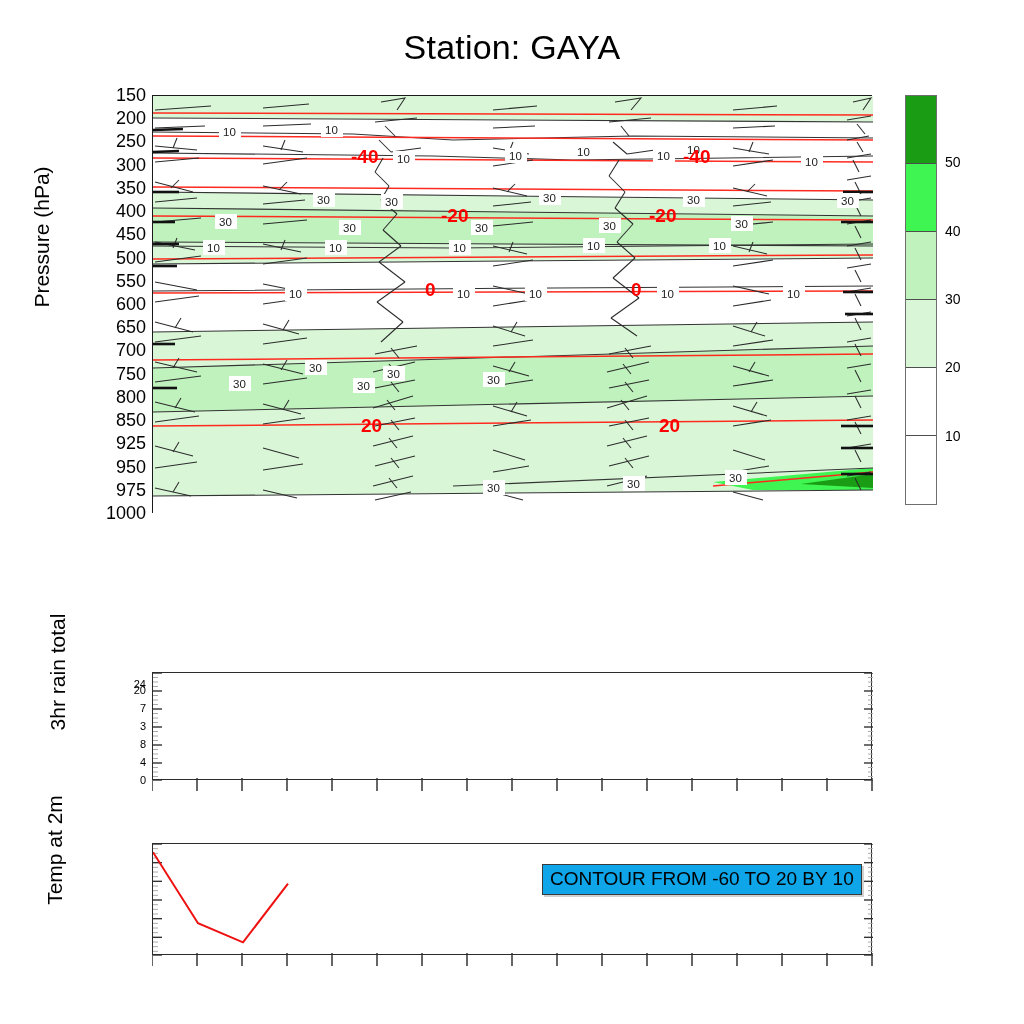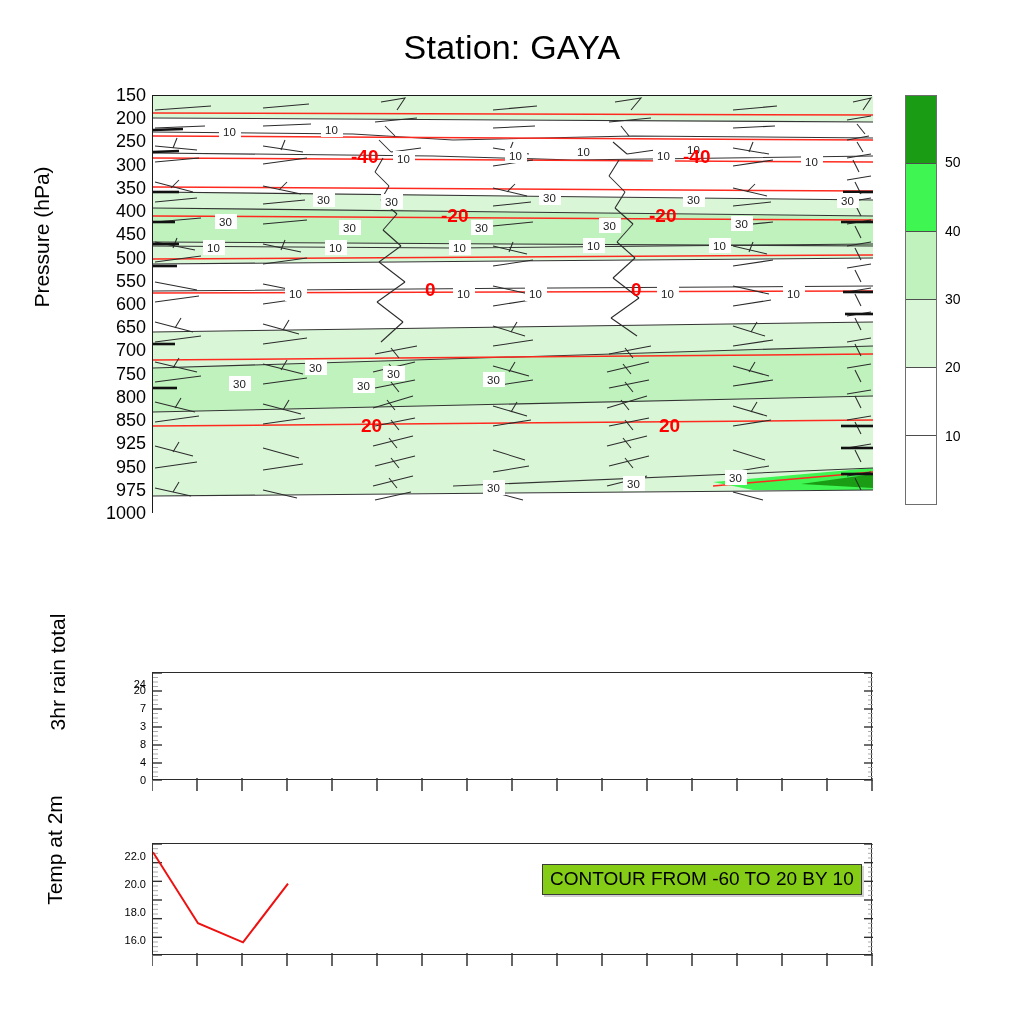--- a/index.html
+++ b/index.html
@@ -42,21 +42,21 @@
   #rainticks{position:absolute;left:60px;top:660px;width:86px;height:135px;}
   #tempticks{position:absolute;left:52px;top:830px;width:94px;height:140px;}
 
   .vtitle{position:absolute;font-size:21px;white-space:nowrap;
           transform:rotate(-90deg);transform-origin:center center;text-align:center;}
   #raintitle{left:-22px;top:660px;width:160px;}
   #temptitle{left:-25px;top:838px;width:160px;}
 
   
   #cnote{position:absolute;left:542px;top:864px;padding:3px 7px 4px 7px;
-         border:1.3px solid #3a3a3a;background:#84cc16;font-size:19px;
+         border:1.3px solid #3a3a3a;background:#0ea5e9;font-size:19px;
          white-space:nowrap;box-shadow:2px 2px 0 rgba(0,0,0,.18);}
 
   .clabel{font-size:11.5px;font-family:"Liberation Sans",sans-serif;}
   .rlabel{font-size:19px;font-weight:bold;fill:#ff0000;
           font-family:"Liberation Sans",sans-serif;}
 </style>
 </head>
 <body>
 
 <div id="stage">
@@ -648,26 +648,20 @@
       <line x1="450" x2="450" y1="0" y2="13" stroke="#333" stroke-width="1.5"></line>
       <line x1="495" x2="495" y1="0" y2="13" stroke="#333" stroke-width="1.5"></line>
       <line x1="540" x2="540" y1="0" y2="13" stroke="#333" stroke-width="1.5"></line>
       <line x1="585" x2="585" y1="0" y2="13" stroke="#333" stroke-width="1.5"></line>
       <line x1="630" x2="630" y1="0" y2="13" stroke="#333" stroke-width="1.5"></line>
       <line x1="675" x2="675" y1="0" y2="13" stroke="#333" stroke-width="1.5"></line>
       <line x1="720" x2="720" y1="0" y2="13" stroke="#333" stroke-width="1.5"></line>
     </svg>
 
   <div id="temptitle" class="vtitle">Temp at 2m</div>
-  <div id="tempticks">
-      <div class="ptick" style="top: 21px;">22.0</div>
-      <div class="ptick" style="top: 49px;">20.0</div>
-      <div class="ptick" style="top: 77px;">18.0</div>
-      <div class="ptick" style="top: 105px;">16.0</div>
-    </div>
   <div id="temppanel" class="lpanel">
     <svg class="lsvg" id="tempsvg" width="720" height="112" viewBox="0 0 720 112" preserveAspectRatio="none">
         <line x1="0" x2="9" y1="0" y2="0" stroke="#333" stroke-width="1.4"></line>
         <line x1="720" x2="711" y1="0" y2="0" stroke="#333" stroke-width="1.4"></line>
         <line x1="0" x2="5" y1="4.666666666666667" y2="4.666666666666667" stroke="#aaa" stroke-width="1"></line>
         <line x1="720" x2="715" y1="4.666666666666667" y2="4.666666666666667" stroke="#aaa" stroke-width="1"></line>
         <line x1="0" x2="5" y1="9.333333333333334" y2="9.333333333333334" stroke="#aaa" stroke-width="1"></line>
         <line x1="720" x2="715" y1="9.333333333333334" y2="9.333333333333334" stroke="#aaa" stroke-width="1"></line>
         <line x1="0" x2="5" y1="14" y2="14" stroke="#aaa" stroke-width="1"></line>
         <line x1="720" x2="715" y1="14" y2="14" stroke="#aaa" stroke-width="1"></line>

